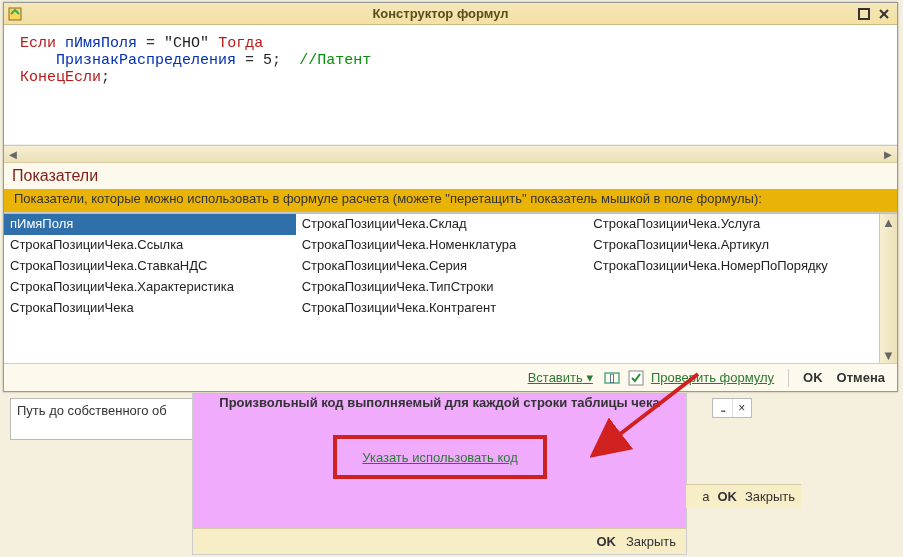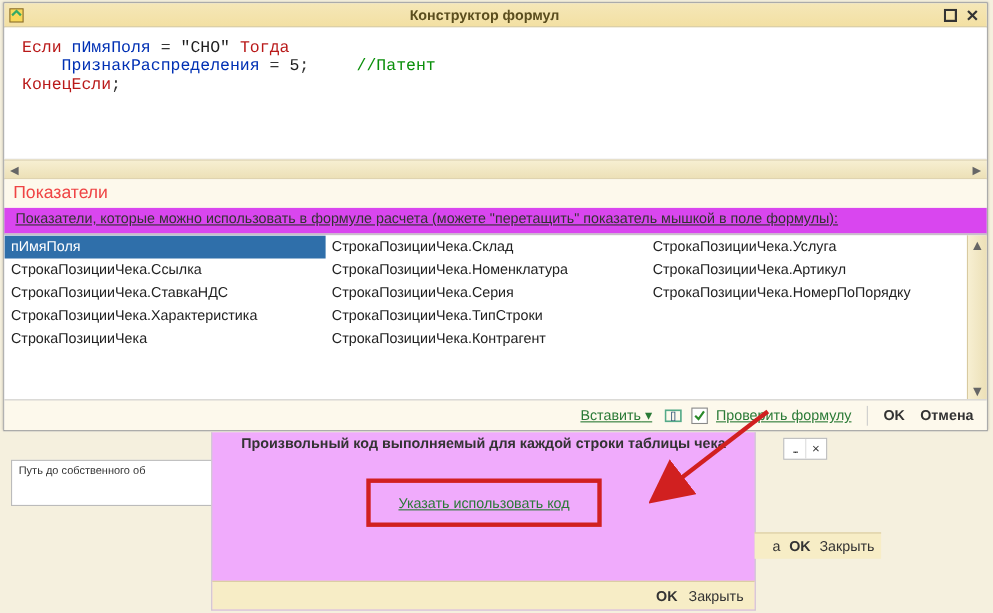--- a/index.html
+++ b/index.html
@@ -58,21 +58,21 @@
     font-family: 'Courier New', monospace;
     font-size: 15px;
     white-space: pre;
     overflow: hidden;
     border-bottom: 1px solid #eee;
   }
   .kw-blue { color: #b91919; font-weight: normal; }
   .ident { color: #0030b4; }
   .str { color: #1e1e1e; }
   .num { color: #1e1e1e; }
-  .comment { color: #0a8f0a; margin-left: 25px; }
+  .comment { color: #0a8f0a; }
   .eq { color: #333; }
 
   .hscroll {
     height: 18px;
     background: linear-gradient(#f7efd2, #ece0b7);
     border-top: 1px solid #d8caa0;
     border-bottom: 1px solid #d8caa0;
     display: flex;
     align-items: center;
   }
@@ -80,30 +80,29 @@
     width: 18px; height: 16px;
     display: inline-flex; align-items: center; justify-content: center;
     color: #666;
     cursor: pointer;
   }
   .hscroll .track { flex: 1; }
 
   .section-title {
     padding: 4px 8px;
     font-size: 16px;
-    color: #ef4444;
+    color: #7f1d1d;
     background: #fdf9ec;
   }
   .section-desc {
     padding: 2px 10px 6px 10px;
     font-size: 13px;
     color: #333;
-    background: #d946ef;
+    background: #eab308;
     border-bottom: 1px solid #ccc;
-    text-decoration: underline;
   }
 
   .indicators-wrap {
     display: flex;
     flex: 1;
     min-height: 0;
     border-top: 1px solid #bbb;
   }
   .indicators {
     flex: 1;
@@ -180,24 +179,23 @@
     left: 0; top: 0; right: 0; bottom: 0;
     background: #f5f0de;
   }
   .bg-left-box {
     position: absolute;
     left: 10px; top: 398px;
     width: 198px; height: 42px;
     background: #fff;
     border: 1px solid #bbb;
     padding: 4px 6px;
-    font-size: 10px;
+    font-size: 13px;
     overflow: hidden;
     white-space: nowrap;
-    margin-top: 20px;
   }
   .bg-mid-panel {
     position: absolute;
     left: 192px; top: 393px;
     width: 495px; height: 162px;
     background: #f0abfc;
     border-left: 1px solid #ccc;
     border-right: 1px solid #ccc;
     border-bottom: 1px solid #ccc;
   }

